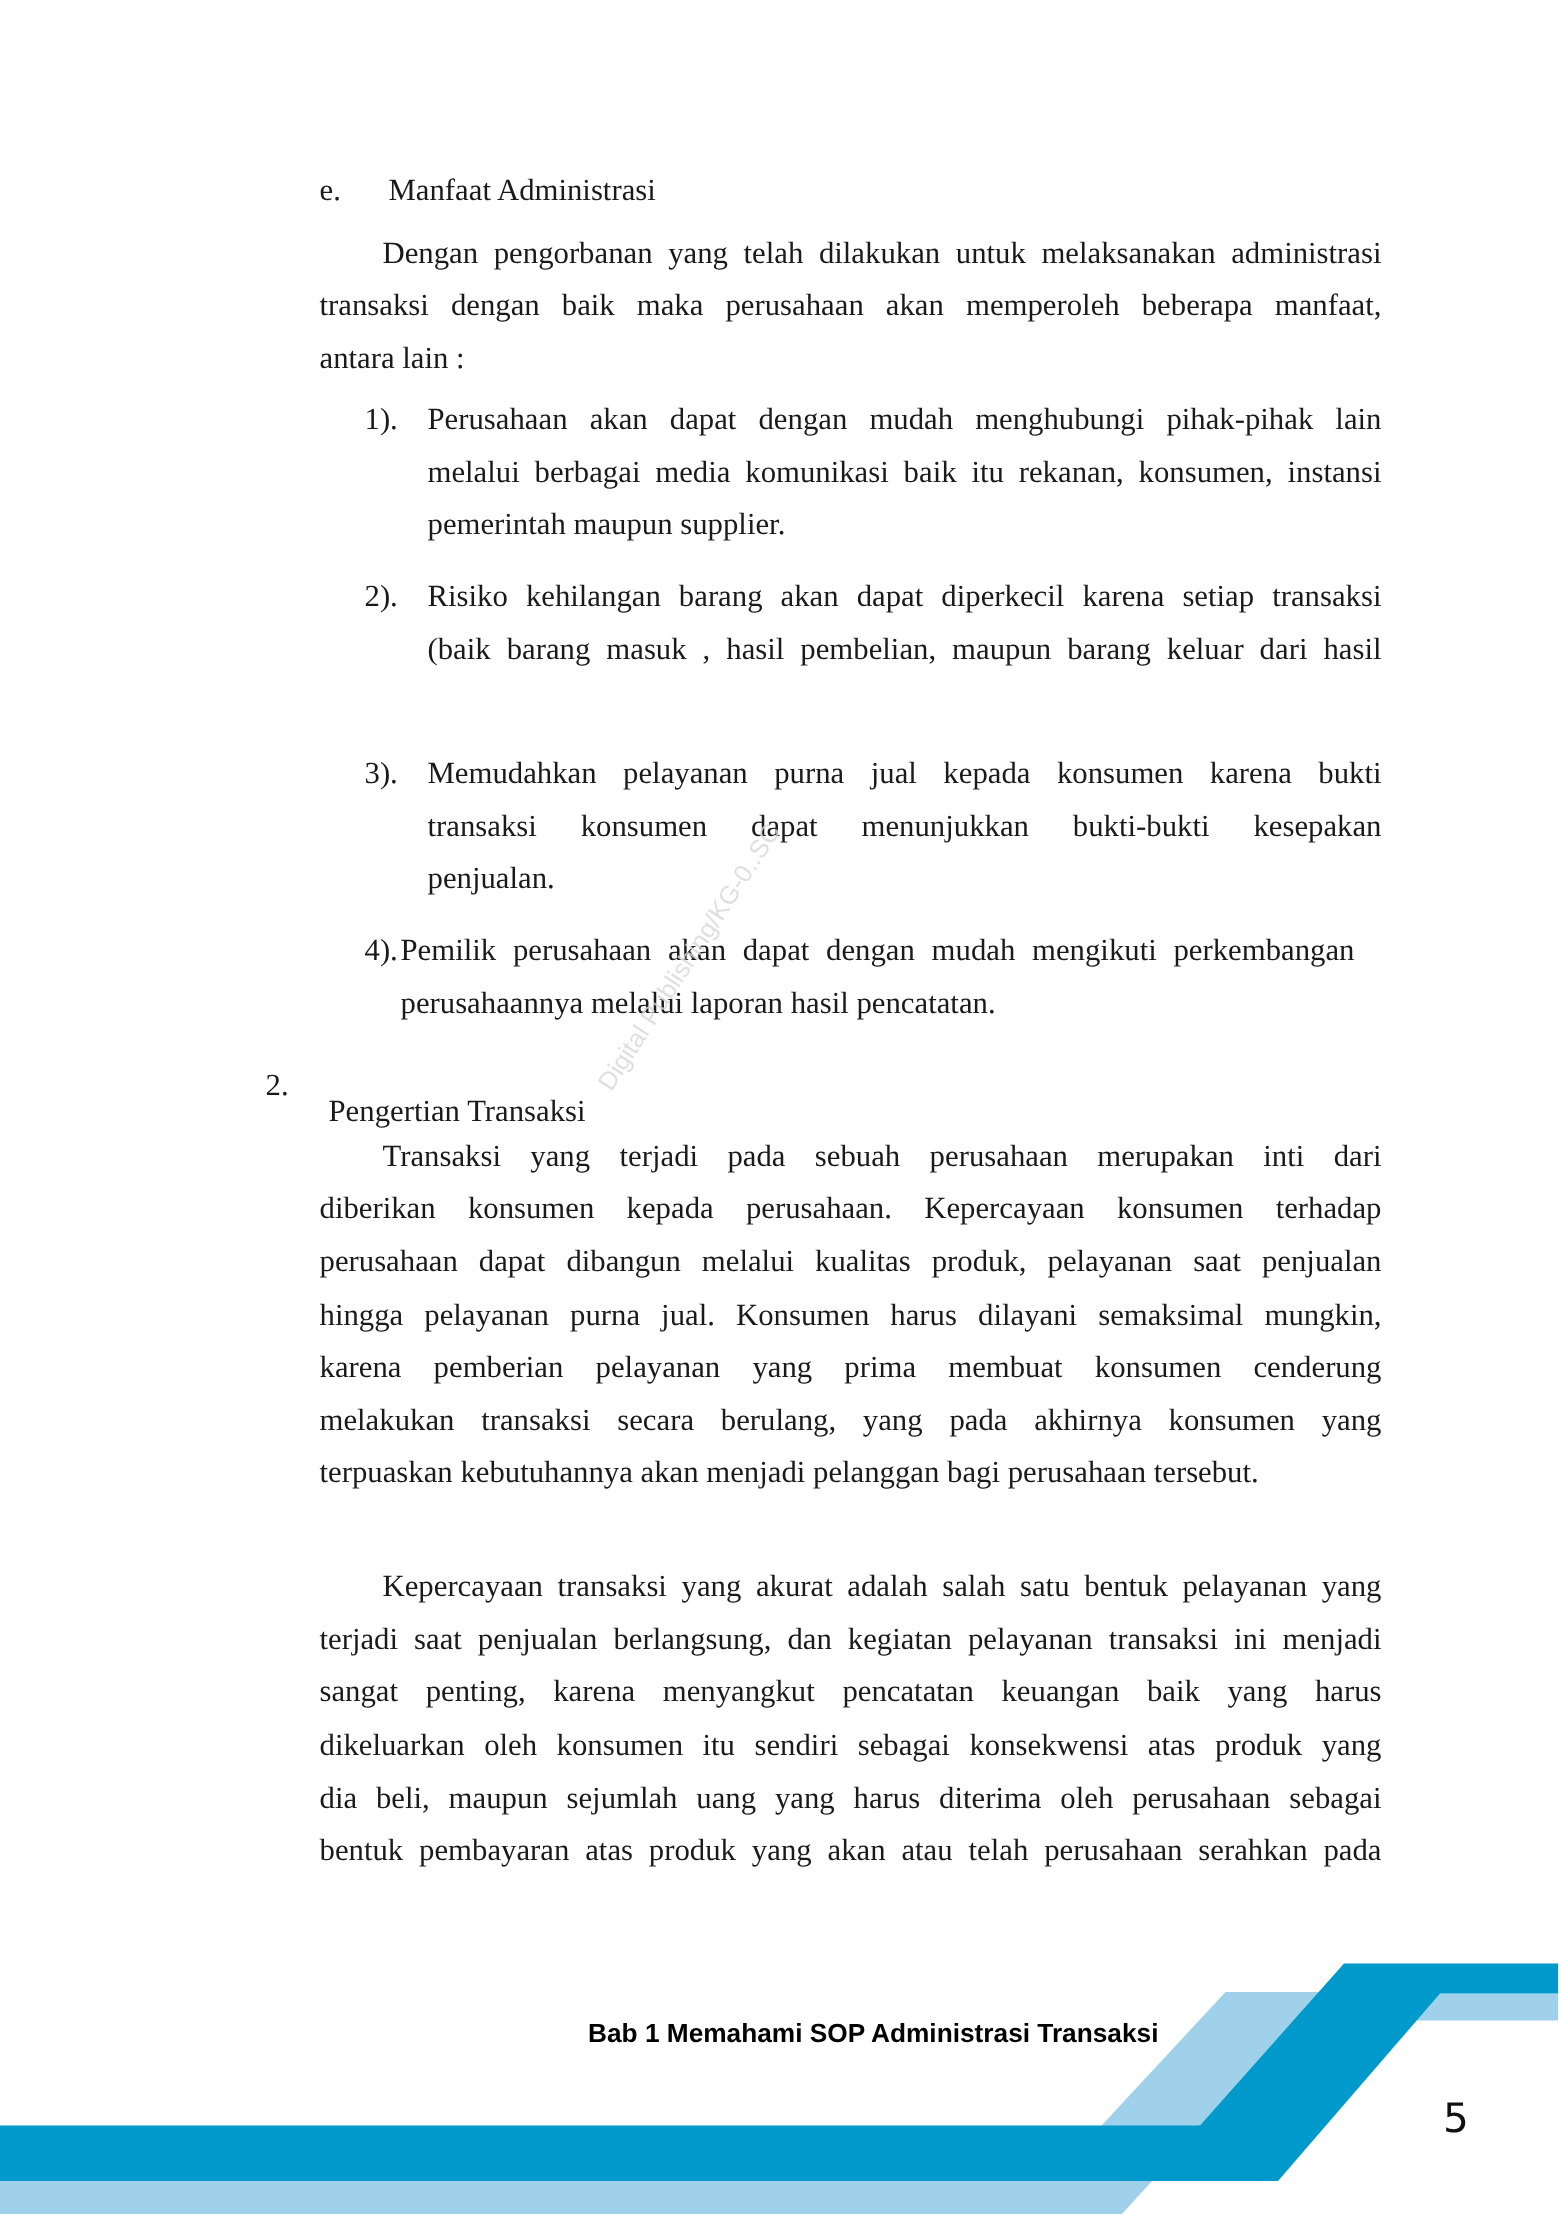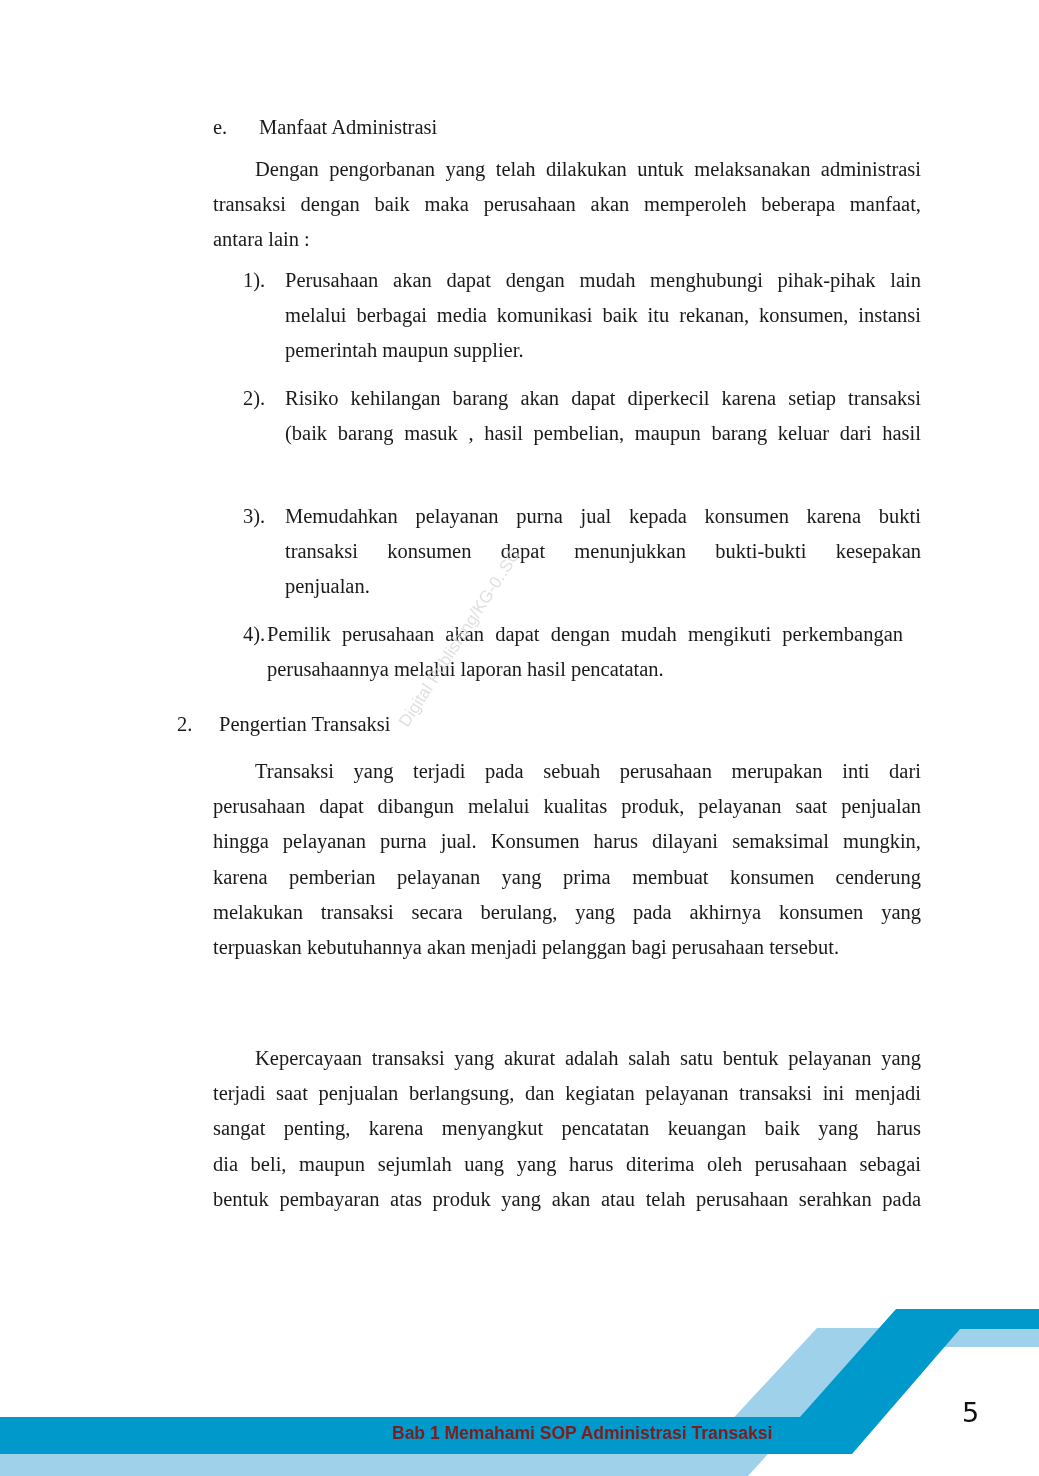--- a/index.html
+++ b/index.html
@@ -18,22 +18,22 @@
   .para .ln { display:block; text-align:justify; text-align-last:justify; height:35.2px; white-space:nowrap; }
   .para .ln.last { text-align-last:left; }
   .num { position:absolute; font-size:20.5px; line-height:35px; }
   .watermark {
     position:absolute; left:395px; top:720px; transform:rotate(-57deg);
     transform-origin:left top; color:#d8d8d8; font-family:"Liberation Sans", sans-serif;
     font-size:17px; opacity:0.8; white-space:nowrap; pointer-events:none;
   }
   .footer-svg { position:absolute; left:0; top:1300px; }
   .footer-title {
-    position:absolute; left:392px; top:1423px; font-family:"Liberation Sans", sans-serif;
-    font-weight:bold; font-size:17.5px; color:#7f1d1d; white-space:nowrap;
+    position:absolute; left:392px; top:1345px; font-family:"Liberation Sans", sans-serif;
+    font-weight:bold; font-size:17.5px; color:#000000; white-space:nowrap;
   }
   .page-number {
     position:absolute; left:962px; top:1397px; font-family:"DejaVu Sans", sans-serif;
     font-size:27px; color:#111111;
   }
 </style>
 </head>
 <body>
 
 <div class="page">
@@ -67,35 +67,37 @@
     <span class="ln last">penjualan.</span>
   </div>
 
   <div class="num" style="left:243px; top:617px;">4).</div>
   <div class="para" style="left:267px; top:617px; width:636px;">
     <span class="ln">Pemilik perusahaan akan dapat dengan mudah mengikuti perkembangan</span>
     <span class="ln last">perusahaannya melalui laporan hasil pencatatan.</span>
   </div>
 
   <div class="line" style="left:177px; top:707px;">2.</div>
-  <div class="line" style="left:219px; top:707px;">Pengertian Transaksi</div>
+  <div class="line" style="left:219px; top:724px;">Pengertian Transaksi</div>
 
   <div class="para" style="left:213px; top:754px; width:708px;">
     <span class="ln" style="padding-left:42px;">Transaksi yang terjadi pada sebuah perusahaan merupakan inti dari</span>
+    <span class="ln">diberikan konsumen kepada perusahaan. Kepercayaan konsumen terhadap</span>
     <span class="ln">perusahaan dapat dibangun melalui kualitas produk, pelayanan saat penjualan</span>
     <span class="ln">hingga pelayanan purna jual.  Konsumen harus dilayani semaksimal mungkin,</span>
     <span class="ln">karena  pemberian pelayanan yang prima membuat konsumen cenderung</span>
     <span class="ln">melakukan transaksi secara berulang, yang pada akhirnya konsumen yang</span>
     <span class="ln last">terpuaskan kebutuhannya akan menjadi pelanggan bagi perusahaan tersebut.</span>
   </div>
 
   <div class="para" style="left:213px; top:1041px; width:708px;">
     <span class="ln" style="padding-left:42px;">Kepercayaan transaksi yang akurat adalah salah satu bentuk pelayanan yang</span>
     <span class="ln">terjadi saat penjualan berlangsung, dan kegiatan pelayanan transaksi ini menjadi</span>
     <span class="ln">sangat penting, karena menyangkut pencatatan keuangan baik yang harus</span>
+    <span class="ln">dikeluarkan oleh konsumen itu sendiri sebagai konsekwensi atas produk yang</span>
     <span class="ln">dia beli, maupun sejumlah uang yang harus diterima oleh perusahaan sebagai</span>
     <span class="ln">bentuk pembayaran atas produk yang akan atau telah perusahaan serahkan pada</span>
   </div>
 
   <div class="watermark">Digital Publishing/KG-0..SC</div>
 
   <svg class="footer-svg" width="1039" height="176" viewBox="0 1300 1039 176">
 
     <polygon points="0,1454 768,1454 748,1476 0,1476" fill="#9fd2ea"></polygon>
 

